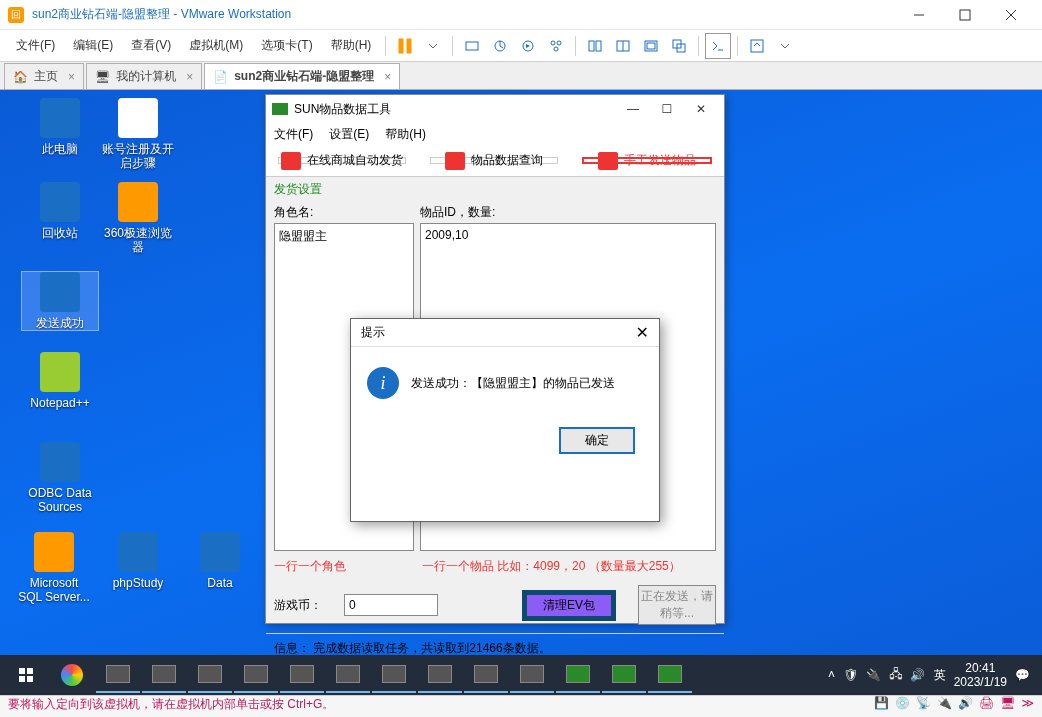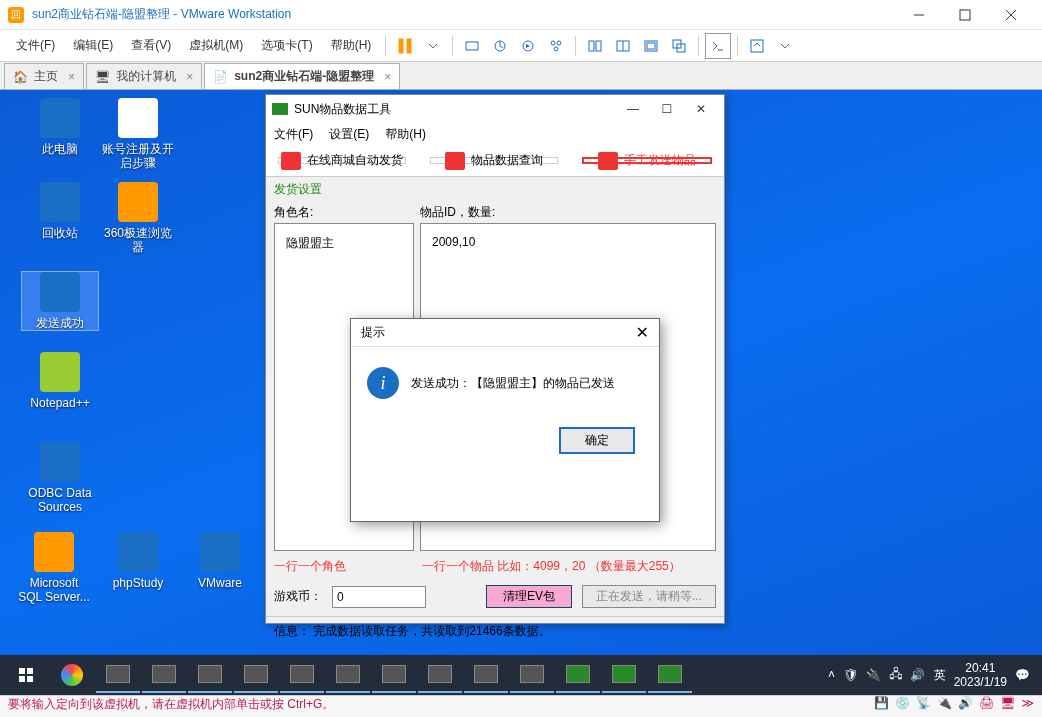--- a/index.html
+++ b/index.html
@@ -29,28 +29,28 @@
 .appwin .atitle .aico{width:16px;height:12px;background:#2a8a2a;margin-right:6px}
 .appwin .amenus{height:22px;display:flex;align-items:center;padding:0 8px;gap:16px;background:#fff}
 .apptabs{height:32px;display:flex;background:#fff;border-bottom:1px solid #ccc}
 .apptab{flex:1;display:flex;align-items:center;justify-content:center;gap:6px;border:1px solid #ccc;margin:12px}
 .apptab.active{border:2px solid #e33;color:#e33}
 .apptab .ticon{width:20px;height:18px;background:#e33;border-radius:2px}
 .section-title{color:#1a8a1a;padding:4px 8px}
 .form-row{display:flex;padding:2px 8px}
 .form-row .col{flex:1}
 .form-row label{display:block;margin-bottom:2px}
-.txtarea{width:140px;height:328px;border:1px solid #888;background:#fff;padding:11px;resize:none}
+.txtarea{width:140px;height:328px;border:1px solid #888;background:#fff;padding:4px;resize:none}
 .txtarea.r{width:296px}
 .hint{color:#e33;padding:2px 8px}
 .hint-row{display:flex}
 .hint-row .h1{width:148px}
-.bottom-row{display:flex;align-items:center;padding:8px;gap:10px}
+.bottom-row{display:flex;align-items:center;padding:8px;gap:22px}
 .bottom-row input{width:94px;height:22px;border:1px solid #888;padding:0 4px}
-.btn{padding:2px 16px;border:1px solid #0c4a6e;background:#f9a8d4}
+.btn{padding:2px 16px;border:5px solid #0c4a6e;background:#8b5cf6}
 .status-send{flex:1;text-align:center;background:#e8e8e8;border:1px solid #888;padding:2px;color:#888}
 .infoline{padding:6px 8px;border-top:1px solid #ccc}
 .dialog{position:absolute;left:350px;top:228px;width:310px;height:204px;background:#fff;border:1px solid #666;box-shadow:3px 3px 12px rgba(0,0,0,.4);z-index:10}
 .dialog .dtitle{height:28px;display:flex;align-items:center;padding:0 10px;border-bottom:1px solid #ddd}
 .dialog .dtitle .dx{margin-left:auto;font-size:16px}
 .dialog .dbody{display:flex;align-items:center;padding:20px 16px;gap:12px}
 .dialog .dicon-info{width:32px;height:32px;border-radius:50%;background:#1a6fc4;color:#fff;display:flex;align-items:center;justify-content:center;font-size:18px;font-family:Georgia,serif;font-style:italic}
 .dialog .dfoot{display:flex;justify-content:flex-end;padding:8px 24px}
 .dialog .dok{padding:3px 24px;border:2px solid #1a6fc4;background:#e8e8e8}
 .win-taskbar{position:absolute;bottom:0;left:0;right:0;height:40px;background:#222c3a;display:flex;align-items:center;padding:0 4px;gap:2px}
@@ -231,21 +231,21 @@
         <div class="dicon" style="left: 16px; top: 442px;">
           <div class="ig" style="background:#f90"></div>
           <div class="lbl">Microsoft SQL Server...</div>
         </div>
         <div class="dicon" style="left: 100px; top: 442px;">
           <div class="ig" style="background:#1a6fc4"></div>
           <div class="lbl">phpStudy</div>
         </div>
         <div class="dicon" style="left: 182px; top: 442px;">
           <div class="ig" style="background:#1a6fc4"></div>
-          <div class="lbl">VMware</div>
+          <div class="lbl">Data</div>
         </div>
       </div>
 
   <div class="appwin">
    <div class="atitle">
     <div class="aico"></div>
     <span>SUN物品数据工具</span>
     <div class="winbtns">
      <div class="winbtn" style="width:34px;height:26px">—</div>
      <div class="winbtn" style="width:34px;height:26px">☐</div>

